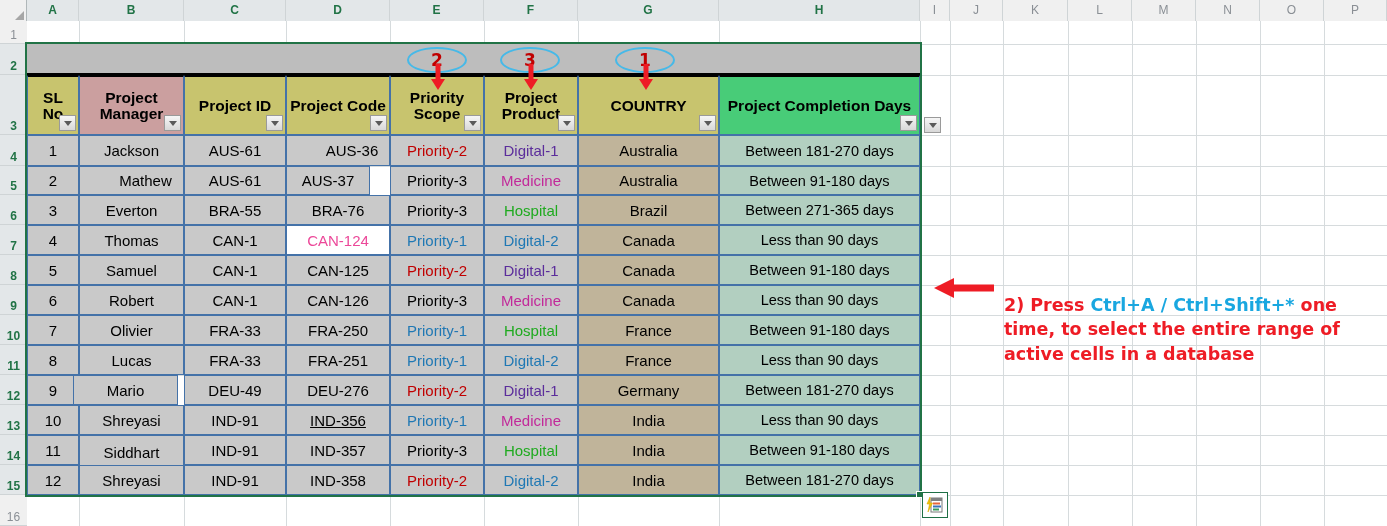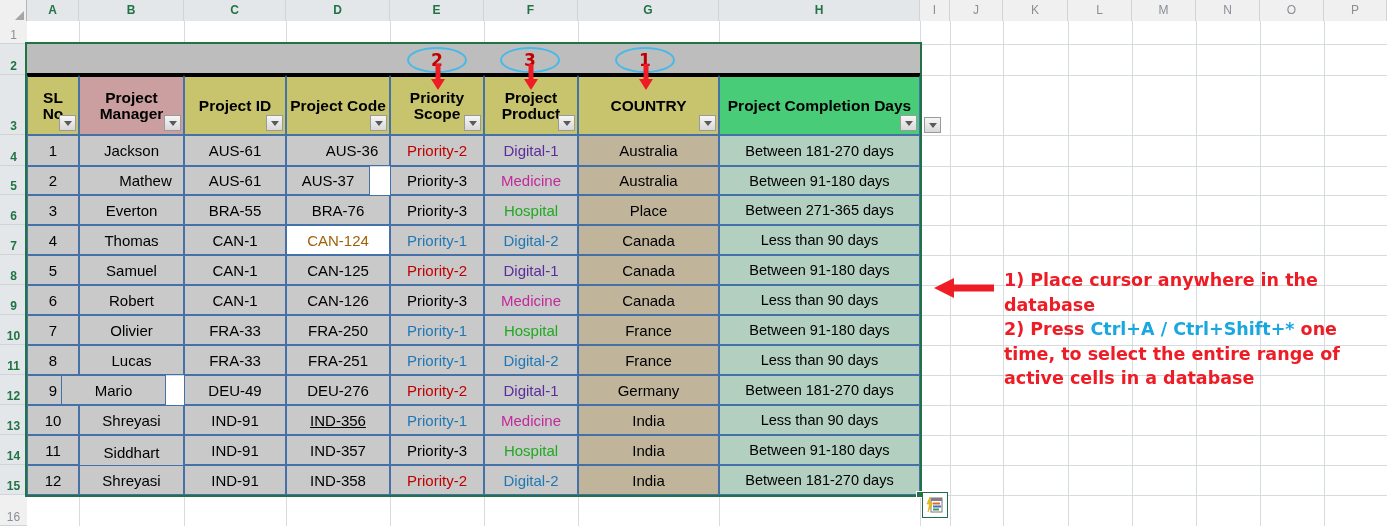--- a/index.html
+++ b/index.html
@@ -95,21 +95,21 @@
     pointer-events: none;
   }
   .selhandle {
     position: absolute; width: 7px; height: 7px;
     background: #217346; border: 1px solid #ffffff;
   }
   .activecell {
     position: absolute; background: #ffffff;
     border: 1px solid #4472a8;
     display: flex; align-items: center; justify-content: center;
-    font-size: 15px; color: #a16207;
+    font-size: 15px; color: #ec4899;
   }
 
   
   .circ {
     position: absolute; border: 2px solid #46b9e8; border-radius: 50%;
     display: flex; align-items: center; justify-content: center;
     color: #c00000; font-weight: bold; font-size: 17px;
     font-family: "DejaVu Sans", sans-serif;
   }
   .downarrow { position: absolute; width: 16px; height: 26px; }
@@ -241,21 +241,21 @@
       <div class="cell" style="left: 390px; top: 166px; width: 94px; height: 29px; background: rgb(201, 201, 201); color: rgb(0, 0, 0);">Priority-3</div>
       <div class="cell" style="left: 484px; top: 166px; width: 94px; height: 29px; background: rgb(201, 201, 201); color: rgb(194, 41, 154);">Medicine</div>
       <div class="cell" style="left: 578px; top: 166px; width: 141px; height: 29px; background: rgb(192, 180, 154);">Australia</div>
       <div class="cell" style="left: 719px; top: 166px; width: 201px; height: 29px; background: rgb(178, 207, 192); font-size: 14.5px;">Between 91-180 days</div>
       <div class="cell" style="left: 27px; top: 195px; width: 52px; height: 30px; background: rgb(201, 201, 201);">3</div>
       <div class="cell" style="left: 79px; top: 195px; width: 105px; height: 30px; background: rgb(201, 201, 201);">Everton</div>
       <div class="cell" style="left: 184px; top: 195px; width: 102px; height: 30px; background: rgb(201, 201, 201);">BRA-55</div>
       <div class="cell" style="left: 286px; top: 195px; width: 104px; height: 30px; background: rgb(201, 201, 201);">BRA-76</div>
       <div class="cell" style="left: 390px; top: 195px; width: 94px; height: 30px; background: rgb(201, 201, 201); color: rgb(0, 0, 0);">Priority-3</div>
       <div class="cell" style="left: 484px; top: 195px; width: 94px; height: 30px; background: rgb(201, 201, 201); color: rgb(31, 170, 31);">Hospital</div>
-      <div class="cell" style="left: 578px; top: 195px; width: 141px; height: 30px; background: rgb(192, 180, 154);">Place</div>
+      <div class="cell" style="left: 578px; top: 195px; width: 141px; height: 30px; background: rgb(192, 180, 154);">Brazil</div>
       <div class="cell" style="left: 719px; top: 195px; width: 201px; height: 30px; background: rgb(178, 207, 192); font-size: 14.5px;">Between 271-365 days</div>
       <div class="cell" style="left: 27px; top: 225px; width: 52px; height: 30px; background: rgb(201, 201, 201);">4</div>
       <div class="cell" style="left: 79px; top: 225px; width: 105px; height: 30px; background: rgb(201, 201, 201);">Thomas</div>
       <div class="cell" style="left: 184px; top: 225px; width: 102px; height: 30px; background: rgb(201, 201, 201);">CAN-1</div>
       <div class="activecell" style="left: 286px; top: 225px; width: 104px; height: 30px; background: rgb(255, 255, 255);">CAN-124</div>
       <div class="cell" style="left: 390px; top: 225px; width: 94px; height: 30px; background: rgb(201, 201, 201); color: rgb(31, 120, 180);">Priority-1</div>
       <div class="cell" style="left: 484px; top: 225px; width: 94px; height: 30px; background: rgb(201, 201, 201); color: rgb(31, 120, 180);">Digital-2</div>
       <div class="cell" style="left: 578px; top: 225px; width: 141px; height: 30px; background: rgb(192, 180, 154);">Canada</div>
       <div class="cell" style="left: 719px; top: 225px; width: 201px; height: 30px; background: rgb(178, 207, 192); font-size: 14.5px;">Less than 90 days</div>
       <div class="cell" style="left: 27px; top: 255px; width: 52px; height: 30px; background: rgb(201, 201, 201);">5</div>
@@ -284,21 +284,21 @@
       <div class="cell" style="left: 719px; top: 315px; width: 201px; height: 30px; background: rgb(178, 207, 192); font-size: 14.5px;">Between 91-180 days</div>
       <div class="cell" style="left: 27px; top: 345px; width: 52px; height: 30px; background: rgb(201, 201, 201);">8</div>
       <div class="cell" style="left: 79px; top: 345px; width: 105px; height: 30px; background: rgb(201, 201, 201);">Lucas</div>
       <div class="cell" style="left: 184px; top: 345px; width: 102px; height: 30px; background: rgb(201, 201, 201);">FRA-33</div>
       <div class="cell" style="left: 286px; top: 345px; width: 104px; height: 30px; background: rgb(201, 201, 201);">FRA-251</div>
       <div class="cell" style="left: 390px; top: 345px; width: 94px; height: 30px; background: rgb(201, 201, 201); color: rgb(31, 120, 180);">Priority-1</div>
       <div class="cell" style="left: 484px; top: 345px; width: 94px; height: 30px; background: rgb(201, 201, 201); color: rgb(31, 120, 180);">Digital-2</div>
       <div class="cell" style="left: 578px; top: 345px; width: 141px; height: 30px; background: rgb(192, 180, 154);">France</div>
       <div class="cell" style="left: 719px; top: 345px; width: 201px; height: 30px; background: rgb(178, 207, 192); font-size: 14.5px;">Less than 90 days</div>
       <div class="cell" style="left: 27px; top: 375px; width: 52px; height: 30px; background: rgb(201, 201, 201);">9</div>
-      <div class="cell" style="left: 61px; top: 375px; width: 105px; height: 30px; background: rgb(201, 201, 201);">Mario</div>
+      <div class="cell" style="left: 73px; top: 375px; width: 105px; height: 30px; background: rgb(201, 201, 201);">Mario</div>
       <div class="cell" style="left: 184px; top: 375px; width: 102px; height: 30px; background: rgb(201, 201, 201);">DEU-49</div>
       <div class="cell" style="left: 286px; top: 375px; width: 104px; height: 30px; background: rgb(201, 201, 201);">DEU-276</div>
       <div class="cell" style="left: 390px; top: 375px; width: 94px; height: 30px; background: rgb(201, 201, 201); color: rgb(192, 0, 0);">Priority-2</div>
       <div class="cell" style="left: 484px; top: 375px; width: 94px; height: 30px; background: rgb(201, 201, 201); color: rgb(91, 45, 155);">Digital-1</div>
       <div class="cell" style="left: 578px; top: 375px; width: 141px; height: 30px; background: rgb(192, 180, 154);">Germany</div>
       <div class="cell" style="left: 719px; top: 375px; width: 201px; height: 30px; background: rgb(178, 207, 192); font-size: 14.5px;">Between 181-270 days</div>
       <div class="cell" style="left: 27px; top: 405px; width: 52px; height: 30px; background: rgb(201, 201, 201);">10</div>
       <div class="cell" style="left: 79px; top: 405px; width: 105px; height: 30px; background: rgb(201, 201, 201);">Shreyasi</div>
       <div class="cell" style="left: 184px; top: 405px; width: 102px; height: 30px; background: rgb(201, 201, 201);">IND-91</div>
       <div class="cell" style="left: 286px; top: 405px; width: 104px; height: 30px; background: rgb(201, 201, 201); text-decoration: underline;">IND-356</div>
@@ -357,18 +357,17 @@
         <path d="M1 15 L15 15 L8 26 Z" fill="#ee1c25"></path>
       </svg>
     </div>
 
   <svg class="leftarrow" style="left:932px; top:276px;" width="64" height="24" viewBox="0 0 64 24">
     <path d="M62 12 L18 12" stroke="#ee1c25" stroke-width="7" stroke-linecap="butt"></path>
     <path d="M2 12 L22 2 L22 22 Z" fill="#ee1c25"></path>
   </svg>
 
   <div class="note" style="left:1004px; top:268px;">
-    <span>1) Place cursor anywhere in the database</span>
     <br>
     <span>2) Press </span><span class="blue">Ctrl+A / Ctrl+Shift+*</span><span> one time, to select the entire range of active cells in a database</span>
   </div>
 
 </div>
 
 </body></html>

